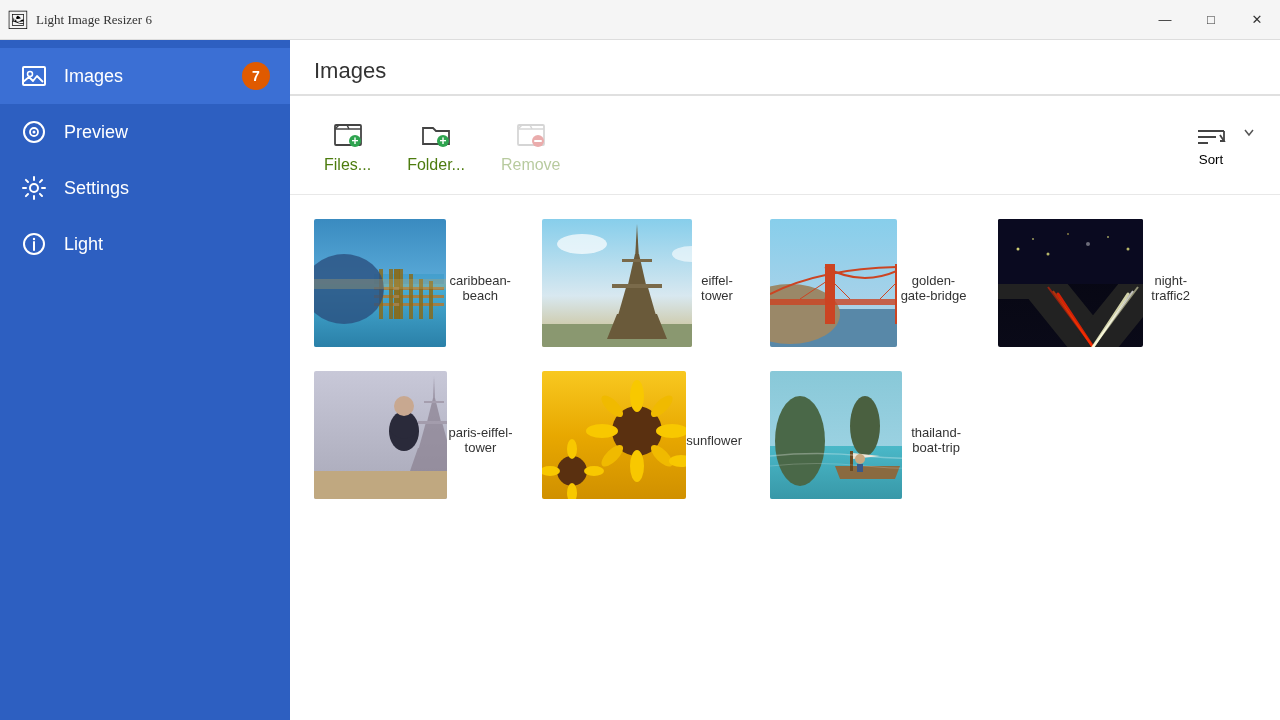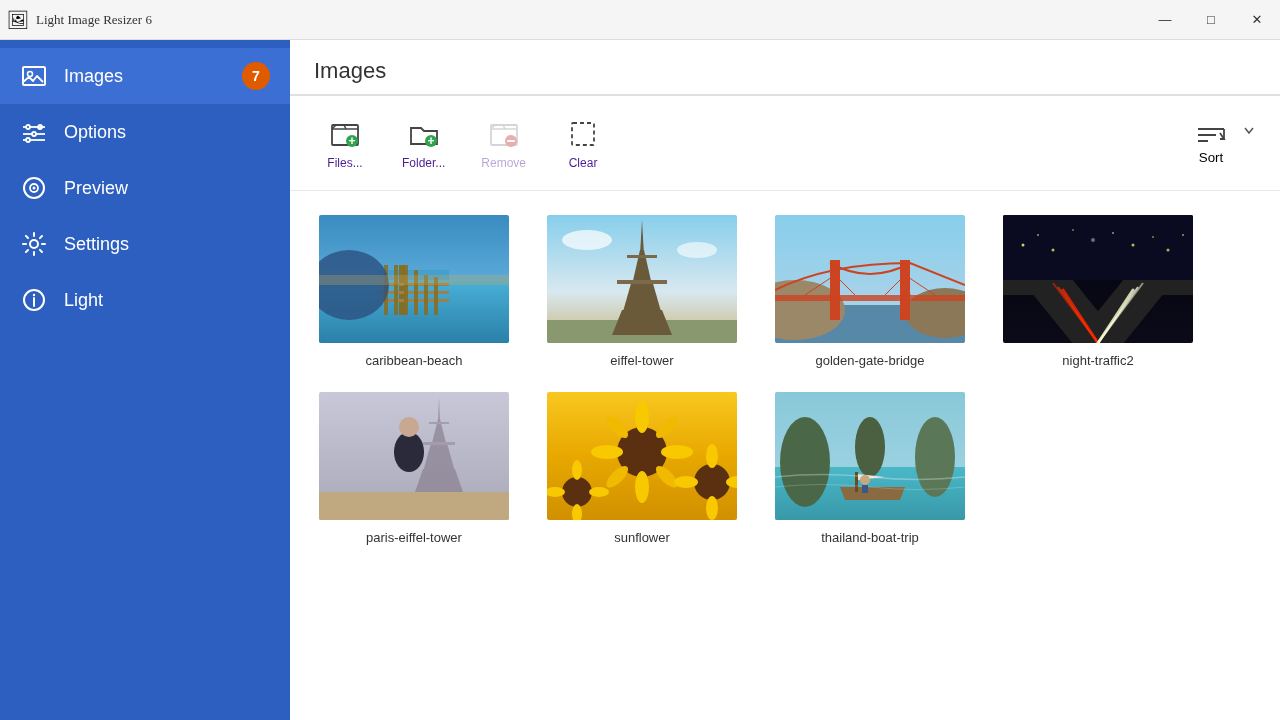--- a/index.html
+++ b/index.html
@@ -157,22 +157,22 @@
       font-size: 26px;
       color: #444;
       display: flex;
       align-items: center;
       justify-content: center;
       width: 36px;
       height: 36px;
       position: relative;
     }
     .toolbar-btn .btn-label {
-      font-size: 12px;
-      color: #4c1d95;
+      font-size: 16px;
+      color: #4d7c0f;
     }
     .toolbar-spacer { flex: 1; }
     .toolbar-btn-split {
       display: flex;
       flex-direction: column;
       align-items: center;
       padding: 8px 10px;
       cursor: pointer;
       border: none;
       background: transparent;
@@ -206,21 +206,21 @@
       background: white;
     }
     .images-grid {
       display: grid;
       grid-template-columns: repeat(4, 200px);
       gap: 24px 28px;
       padding: 8px 4px;
     }
     .image-item {
       display: flex;
-      flex-direction: column;
+      flex-direction: row;
       align-items: center;
       cursor: pointer;
     }
     .image-thumb {
       width: 190px;
       height: 128px;
       object-fit: cover;
       border-radius: 2px;
       display: block;
       overflow: hidden;
@@ -260,37 +260,20 @@
         <svg width="26" height="26" viewBox="0 0 26 26" fill="none">
           <rect x="2" y="4" width="22" height="18" rx="1" stroke="white" stroke-width="2" fill="none"></rect>
           <circle cx="9" cy="11" r="2.5" stroke="white" stroke-width="1.5" fill="none"></circle>
           <path d="M2 19l6-5 4 4 4-5 6 6" stroke="white" stroke-width="1.8" fill="none" stroke-linejoin="round"></path>
         </svg>
       </div>
       <span class="label">Images</span>
       <div class="badge">7</div>
     </div>
 
-    <div class="sidebar-item">
-      <div class="icon">
-        <svg width="26" height="26" viewBox="0 0 26 26" fill="none">
-          <circle cx="7" cy="8" r="2" stroke="white" stroke-width="1.8" fill="none"></circle>
-          <circle cx="13" cy="15" r="2" stroke="white" stroke-width="1.8" fill="none"></circle>
-          <circle cx="19" cy="8" r="2" stroke="white" stroke-width="1.8" fill="none"></circle>
-          <line x1="2" y1="8" x2="5" y2="8" stroke="white" stroke-width="1.8"></line>
-          <line x1="9" y1="8" x2="24" y2="8" stroke="white" stroke-width="1.8"></line>
-          <line x1="2" y1="15" x2="11" y2="15" stroke="white" stroke-width="1.8"></line>
-          <line x1="15" y1="15" x2="24" y2="15" stroke="white" stroke-width="1.8"></line>
-          <circle cx="7" cy="21" r="2" stroke="white" stroke-width="1.8" fill="none"></circle>
-          <line x1="2" y1="21" x2="5" y2="21" stroke="white" stroke-width="1.8"></line>
-          <line x1="9" y1="21" x2="24" y2="21" stroke="white" stroke-width="1.8"></line>
-        </svg>
-      </div>
-      <span class="label">Options</span>
-    </div>
 
     <div class="sidebar-item">
       <div class="icon">
         <svg width="26" height="26" viewBox="0 0 26 26" fill="none">
           <circle cx="13" cy="13" r="10" stroke="white" stroke-width="2" fill="none"></circle>
           <circle cx="13" cy="13" r="4" stroke="white" stroke-width="1.8" fill="none"></circle>
           <circle cx="13" cy="13" r="1.5" fill="white"></circle>
         </svg>
       </div>
       <span class="label">Preview</span>
@@ -356,28 +339,20 @@
             <rect x="2" y="4" width="26" height="20" rx="1" stroke="#999" stroke-width="1.8" fill="none"></rect>
             <path d="M2 8h26" stroke="#999" stroke-width="1.5"></path>
             <path d="M2 8l4-4h8l2 4" stroke="#999" stroke-width="1.5" fill="none"></path>
             <circle cx="22" cy="20" r="6" fill="#cc3333"></circle>
             <line x1="19" y1="20" x2="25" y2="20" stroke="white" stroke-width="2" stroke-linecap="round"></line>
           </svg>
         </div>
         <span class="btn-label">Remove</span>
       </button>
 
-      <button class="toolbar-btn">
-        <div class="btn-icon">
-          <svg width="30" height="26" viewBox="0 0 30 26" fill="none">
-            <rect x="4" y="2" width="22" height="22" rx="1" stroke="#444" stroke-width="1.8" fill="none" stroke-dasharray="4 3"></rect>
-          </svg>
-        </div>
-        <span class="btn-label">Clear</span>
-      </button>
 
       <div class="toolbar-spacer"></div>
 
       <div class="toolbar-group">
         <button class="toolbar-btn-split">
           <div class="btn-icon">
             <svg width="34" height="26" viewBox="0 0 34 26" fill="none">
               <line x1="4" y1="8" x2="30" y2="8" stroke="#444" stroke-width="2"></line>
               <line x1="4" y1="14" x2="22" y2="14" stroke="#444" stroke-width="2"></line>
               <line x1="4" y1="20" x2="14" y2="20" stroke="#444" stroke-width="2"></line>

